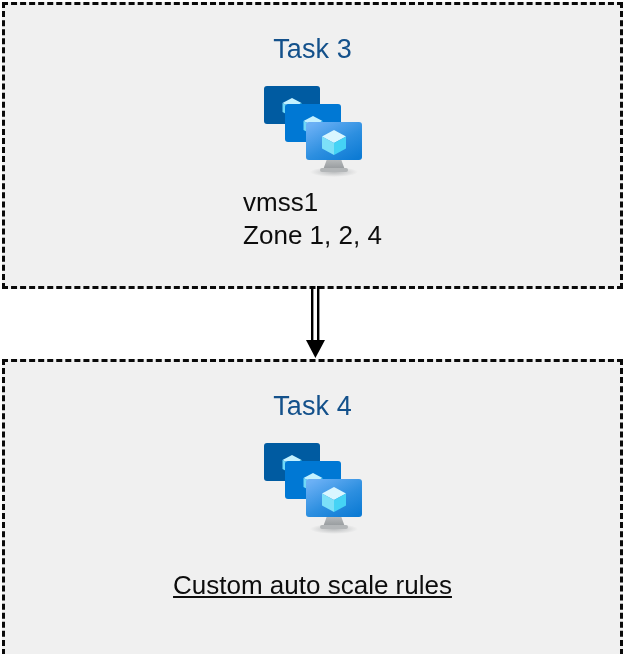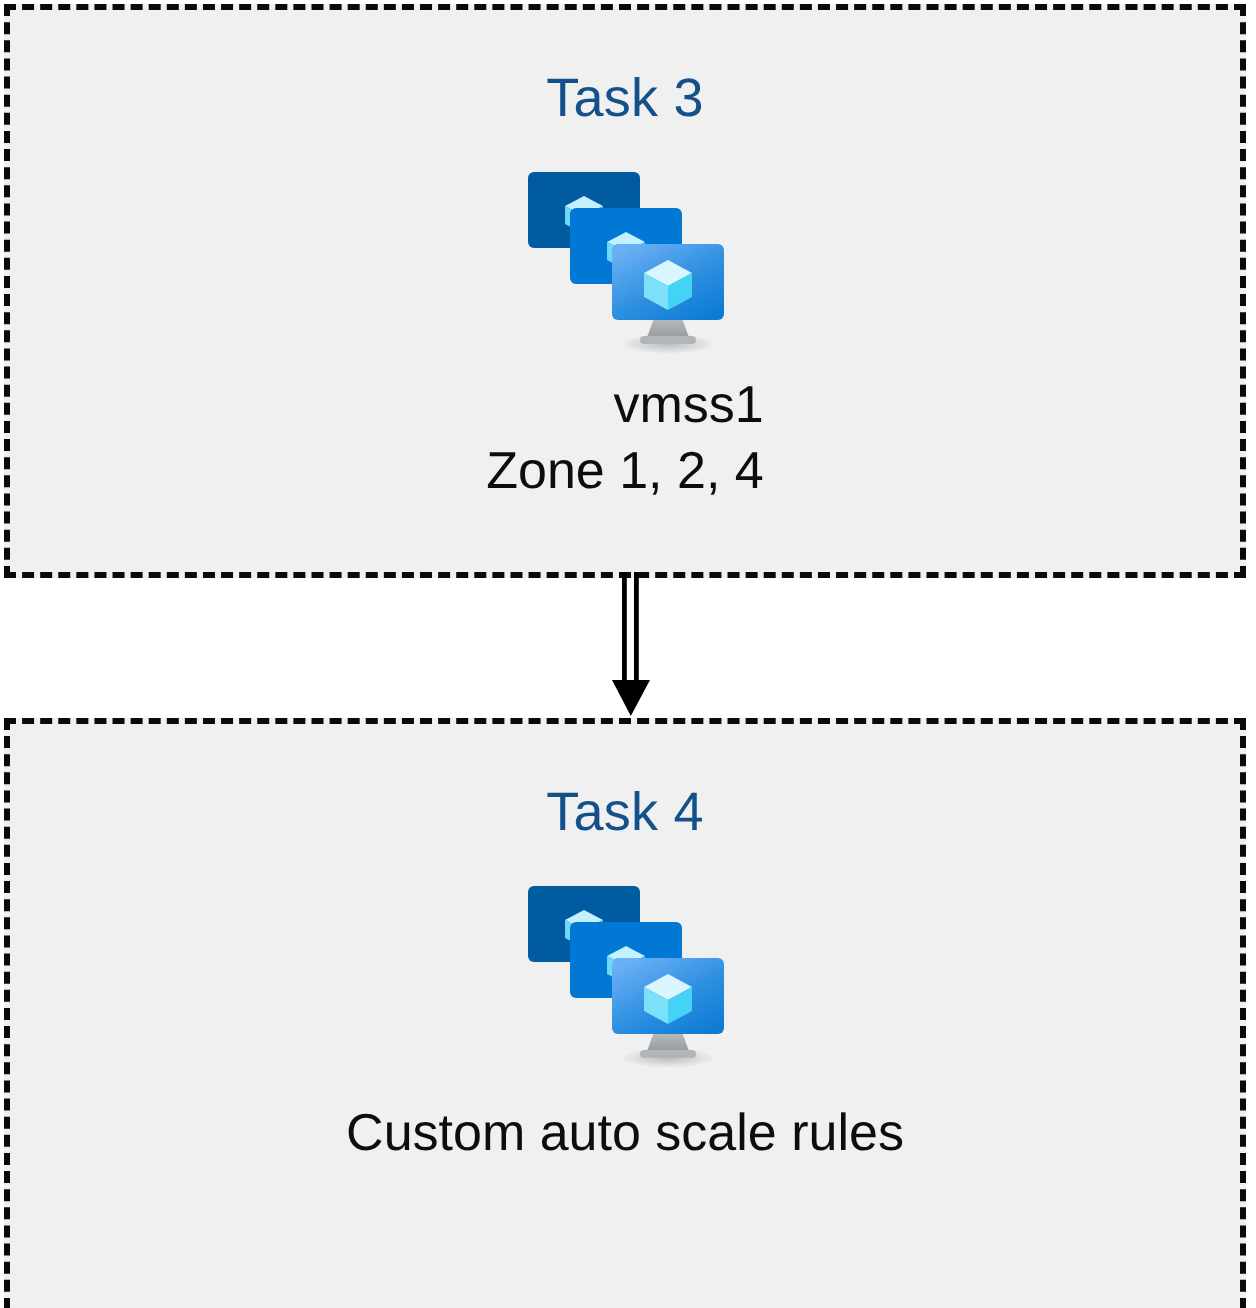--- a/index.html
+++ b/index.html
@@ -68,28 +68,28 @@
 
   .icon-wrap {
     position: relative;
     width: 110px;
     height: 100px;
   }
   .box-top .icon-wrap { margin-top: 14px; }
   .box-bottom .icon-wrap { margin-top: 14px; }
 
   .caption {
-    text-align: right;
+    text-align: left;
     color: #0d0d0d;
     font-size: 26px;
     line-height: 33px;
     white-space: nowrap;
   }
   .box-top .caption { margin-top: 9px; }
-  .box-bottom .caption { margin-top: 16px; }
+  .box-bottom .caption { margin-top: 35px; text-decoration: underline; }
   .caption .line { display: block; }
 
   
   .connector {
     position: absolute;
     left: 296px;
     top: 286px;
     width: 36px;
     height: 76px;
   }

